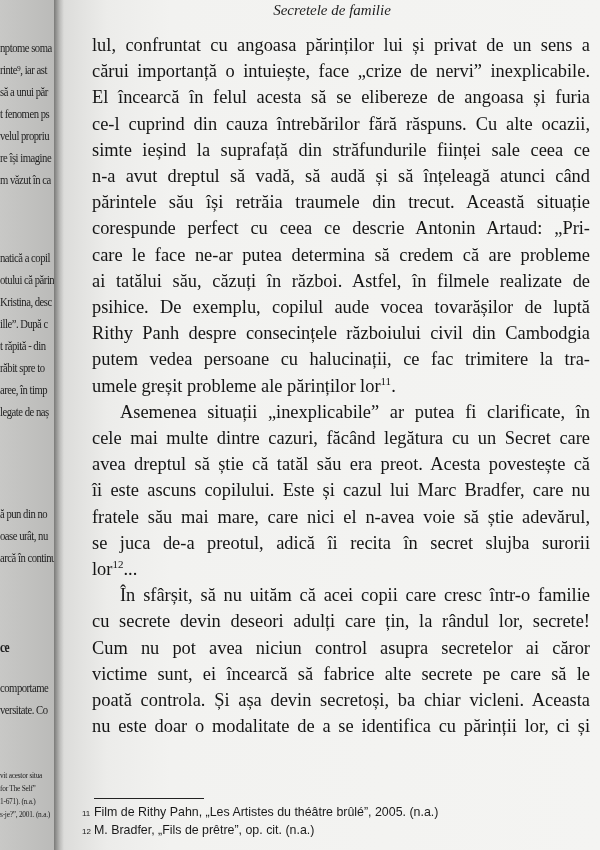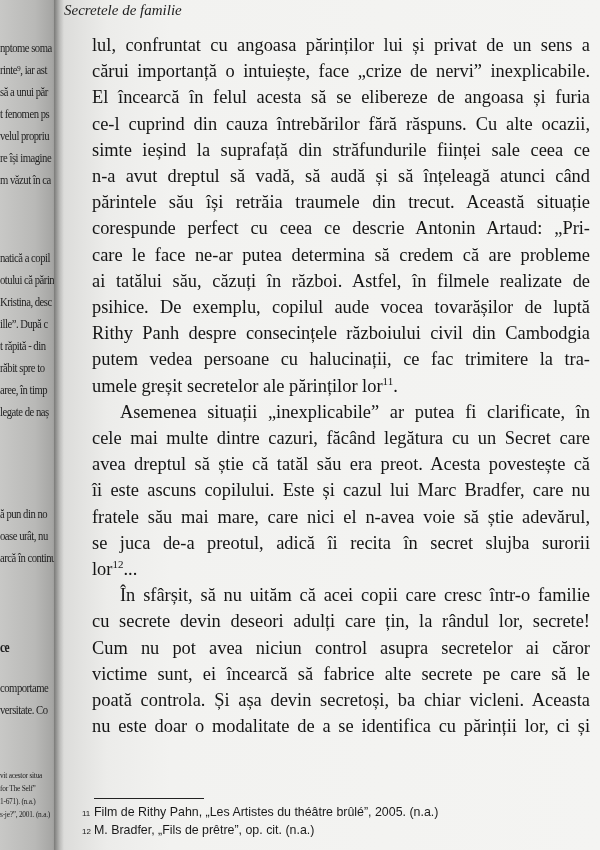--- a/index.html
+++ b/index.html
@@ -20,20 +20,21 @@
     .left-page {
       position: absolute;
       left: 0;
       top: 0;
       width: 58px;
       height: 850px;
       background: linear-gradient(to right, #c8c8c6 0%, #b9b9b7 60%, #a6a6a4 90%, #8e8e8c 100%);
       overflow: hidden;
       font-family: "Liberation Serif", serif;
       color: #1e1e1e;
+      padding-left: 44px;
     }
     .gutter {
       position: absolute;
       left: 54px;
       top: 0;
       width: 10px;
       height: 850px;
       background: linear-gradient(to right, #7a7a78 0%, #bdbdbb 60%, #dcdcda 100%);
     }
     .left-line {
@@ -62,20 +63,21 @@
       height: 850px;
       background: linear-gradient(to right, #dcdcda 0%, #ececea 8%, #f2f2f0 20%, #f4f4f2 100%);
       font-family: "Liberation Serif", serif;
       color: #151515;
     }
     .running-head {
       position: absolute;
       top: 2px;
       left: 0;
       width: 536px;
+      text-align: center;
       font-style: italic;
       font-size: 15px;
       color: #222;
     }
     .body-text {
       position: absolute;
       left: 28px;
       top: 32px;
       width: 498px;
       font-size: 18.4px;
@@ -172,21 +174,21 @@
         <span class="body-line"><span>ce-l cuprind din cauza întrebărilor fără răspuns. Cu alte ocazii,</span></span>
         <span class="body-line"><span>simte ieșind la suprafață din străfundurile ființei sale ceea ce</span></span>
         <span class="body-line"><span>n-a avut dreptul să vadă, să audă și să înțeleagă atunci când</span></span>
         <span class="body-line"><span>părintele său își retrăia traumele din trecut. Această situație</span></span>
         <span class="body-line"><span>corespunde perfect cu ceea ce descrie Antonin Artaud: „Pri-</span></span>
         <span class="body-line"><span>care le face ne-ar putea determina să credem că are probleme</span></span>
         <span class="body-line"><span>ai tatălui său, căzuți în război. Astfel, în filmele realizate de</span></span>
         <span class="body-line"><span>psihice. De exemplu, copilul aude vocea tovarășilor de luptă</span></span>
         <span class="body-line"><span>Rithy Panh despre consecințele războiului civil din Cambodgia</span></span>
         <span class="body-line"><span>putem vedea persoane cu halucinații, ce fac trimitere la tra-</span></span>
-        <span class="body-line last"><span>umele greșit secretelor ale părinților lor</span><span class="sup">11</span><span>.</span></span>
+        <span class="body-line last"><span>umele greșit probleme ale părinților lor</span><span class="sup">11</span><span>.</span></span>
         <span class="body-line indent"><span>Asemenea situații „inexplicabile” ar putea fi clarificate, în</span></span>
         <span class="body-line"><span>cele mai multe dintre cazuri, făcând legătura cu un Secret care</span></span>
         <span class="body-line"><span>avea dreptul să știe că tatăl său era preot. Acesta povestește că</span></span>
         <span class="body-line"><span>îi este ascuns copilului. Este și cazul lui Marc Bradfer, care nu</span></span>
         <span class="body-line"><span>fratele său mai mare, care nici el n-avea voie să știe adevărul,</span></span>
         <span class="body-line"><span>se juca de-a preotul, adică îi recita în secret slujba surorii</span></span>
         <span class="body-line last"><span>lor</span><span class="sup">12</span><span>...</span></span>
         <span class="body-line indent"><span>În sfârșit, să nu uităm că acei copii care cresc într-o familie</span></span>
         <span class="body-line"><span>cu secrete devin deseori adulți care țin, la rândul lor, secrete!</span></span>
         <span class="body-line"><span>Cum nu pot avea niciun control asupra secretelor ai căror</span></span>

